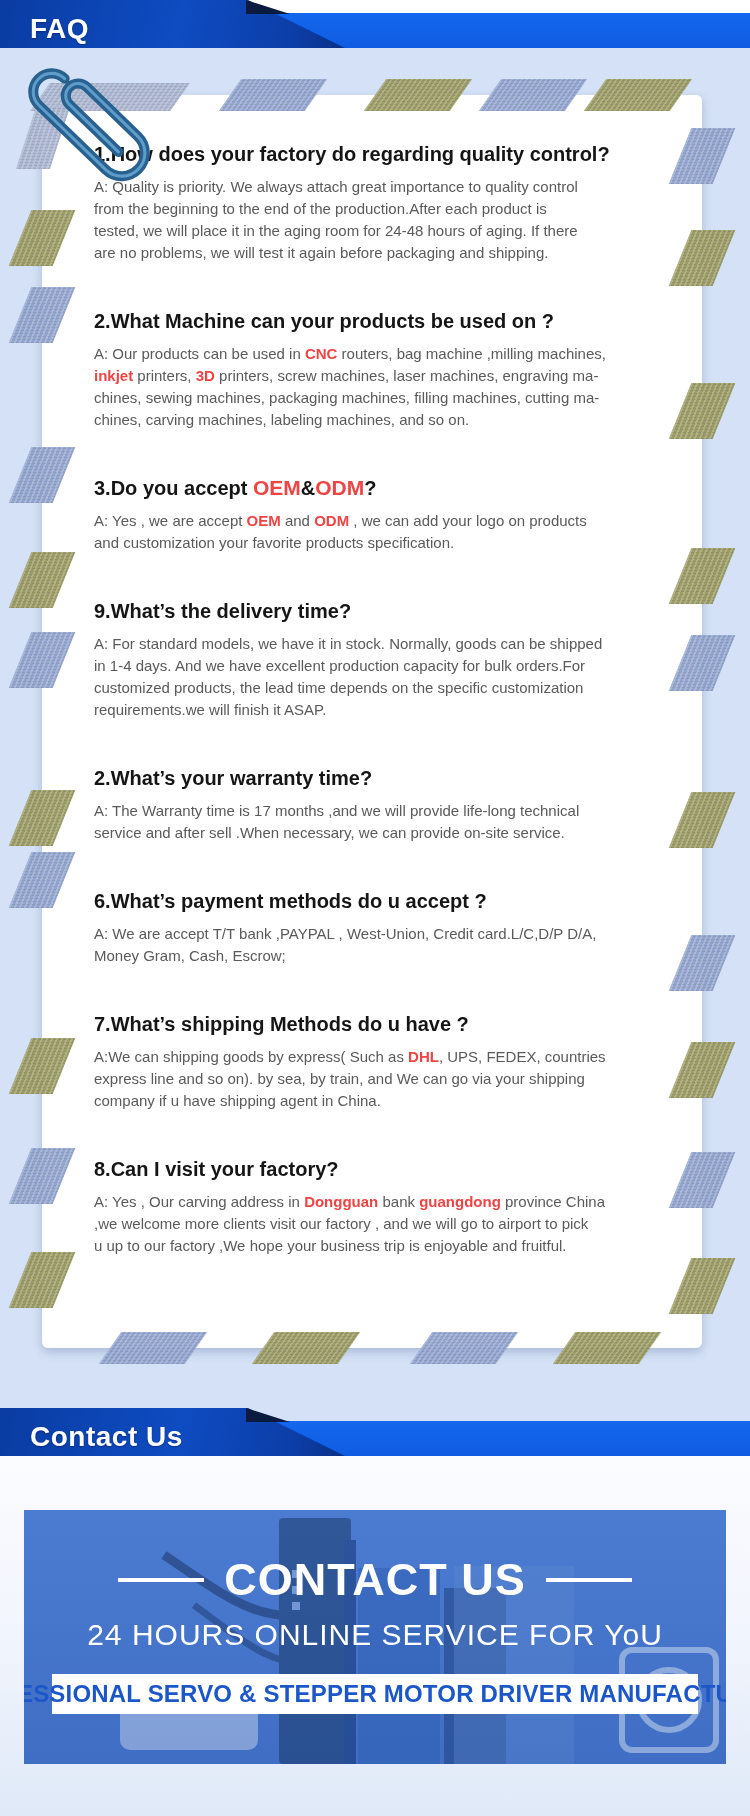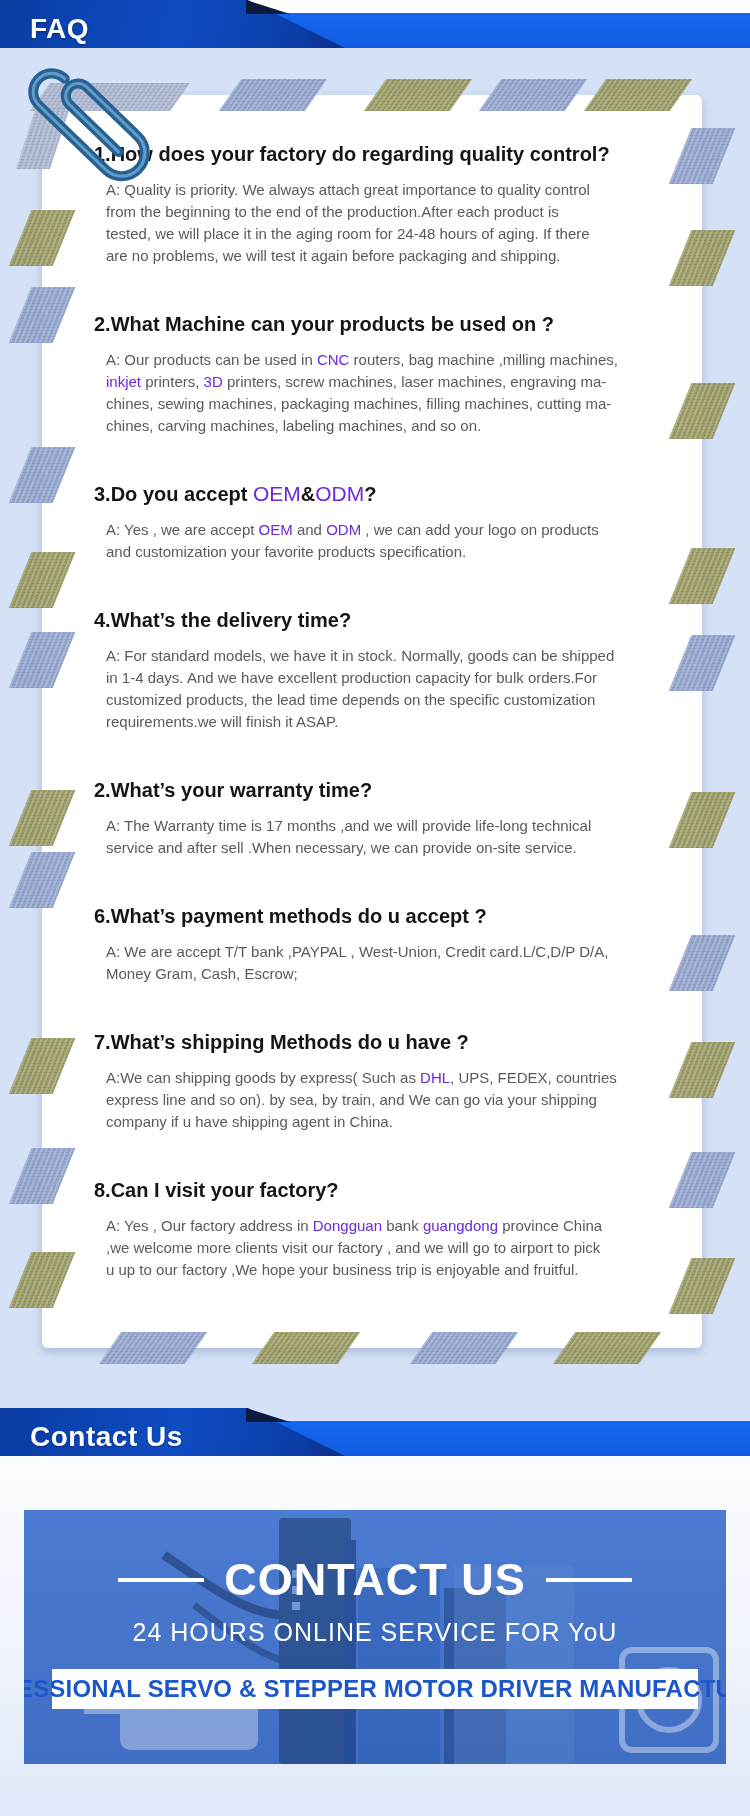--- a/index.html
+++ b/index.html
@@ -18,22 +18,22 @@
      clip-path:polygon(0 0,100% 100%,0 100%);background:#0a1b3f;}
   .sec-header .title{position:absolute;left:30px;top:10px;height:38px;line-height:38px;
      color:#ffffff;font-size:28px;font-weight:700;letter-spacing:.5px;text-shadow:0 1px 2px rgba(0,0,40,.35);}
 
   
   .paper{position:absolute;left:42px;top:95px;width:660px;height:1253px;background:#ffffff;
      border-radius:6px;box-shadow:0 4px 10px rgba(60,90,140,.28);z-index:2;}
   .paper-content{position:relative;padding:46px 16px 0 52px;z-index:3;}
   .qa{margin-bottom:44px;}
   .qa .q{margin:0 0 9px 0;font-size:20px;line-height:26px;font-weight:700;color:#151515;white-space:pre-wrap;}
-  .qa .a{margin:12px;font-size:15px;line-height:22px;color:#5a5a5a;white-space:pre-wrap;max-width:592px;}
-  .red{color:#6d28d9;font-weight:400;}
+  .qa .a{margin:0;font-size:15px;line-height:22px;color:#5a5a5a;white-space:pre-wrap;max-width:592px;}
+  .red{color:#ef4444;font-weight:700;}
   .q .red{font-size:21px;}
 
   
   .tape{position:absolute;display:block;opacity:.95;z-index:4;
      background-image:
        repeating-linear-gradient(90deg, rgba(255,255,255,.22) 0 2px, rgba(255,255,255,0) 2px 5px),
        repeating-linear-gradient(0deg, rgba(0,0,0,.07) 0 1px, rgba(0,0,0,0) 1px 3px);}
   .tape.blue{background-color:#8fa2cd;}
   .tape.olive{background-color:#98985f;}
   .tape.grey{background-color:#a9b4cf;}
@@ -47,21 +47,21 @@
   .lower-bg{position:absolute;left:0;top:1456px;width:750px;height:360px;
      background:linear-gradient(180deg,#fbfcff 0%,#f0f4fc 55%,#dfe9f8 100%);}
 
   .banner{position:absolute;left:24px;top:1510px;width:702px;height:254px;overflow:hidden;
      background:linear-gradient(180deg,#4c7cd1 0%,#3f6ec4 100%);z-index:3;}
   .banner svg.products{position:absolute;left:0;top:0;}
   .banner-inner{position:relative;z-index:2;height:100%;display:flex;flex-direction:column;align-items:center;}
   .title-row{display:flex;align-items:center;gap:20px;margin-top:46px;}
   .dash{width:86px;height:4px;background:#ffffff;}
   .banner-title{color:#ffffff;font-size:45px;font-weight:800;letter-spacing:1px;line-height:48px;}
-  .banner-subtitle{color:#ffffff;font-size:25px;font-weight:400;letter-spacing:1px;margin-top:14px;}
+  .banner-subtitle{color:#ffffff;font-size:30px;font-weight:400;letter-spacing:1px;margin-top:14px;}
   .banner-strip{margin-top:22px;width:646px;height:40px;background:#ffffff;display:flex;align-items:center;justify-content:center;}
   .banner-strip span{color:#1b57c8;font-size:24px;font-weight:700;letter-spacing:.2px;white-space:nowrap;}
 </style>
 </head>
 <body>
 
 <div class="page">
 
   <div class="sec-header faq" style="top:0;">
     <div class="top-strip"></div>
@@ -94,21 +94,21 @@
 </span><span class="red">inkjet</span><span> printers, </span><span class="red">3D</span><span> printers, screw machines, laser machines, engraving ma-
 chines, sewing machines, packaging machines, filling machines, cutting ma-
 chines, carving machines, labeling machines, and so on.</span></p>
       </div>
       <div class="qa">
         <h3 class="q"><span>3.Do you accept </span><span class="red">OEM</span><span>&amp;</span><span class="red">ODM</span><span>?</span></h3>
         <p class="a"><span>A: Yes , we are accept </span><span class="red">OEM</span><span> and </span><span class="red">ODM</span><span> , we can add your logo on products
 and customization your favorite products specification.</span></p>
       </div>
       <div class="qa">
-        <h3 class="q"><span>4.What’s the delivery time?</span></h3>
+        <h3 class="q"><span>9.What’s the delivery time?</span></h3>
         <p class="a"><span>A: For standard models, we have it in stock. Normally, goods can be shipped
 in 1-4 days. And we have excellent production capacity for bulk orders.For
 customized products, the lead time depends on the specific customization
 requirements.we will finish it ASAP.</span></p>
       </div>
       <div class="qa">
         <h3 class="q"><span>2.What’s your warranty time?</span></h3>
         <p class="a"><span>A: The Warranty time is 17 months ,and we will provide life-long technical
 service and after sell .When necessary, we can provide on-site service.</span></p>
       </div>
@@ -118,21 +118,21 @@
 Money Gram, Cash, Escrow;</span></p>
       </div>
       <div class="qa">
         <h3 class="q"><span>7.What’s shipping Methods do u have ?</span></h3>
         <p class="a"><span>A:We can shipping goods by express( Such as </span><span class="red">DHL</span><span>, UPS, FEDEX, countries
 express line and so on). by sea, by train, and We can go via your shipping
 company if u have shipping agent in China.</span></p>
       </div>
       <div class="qa">
         <h3 class="q"><span>8.Can I visit your factory?</span></h3>
-        <p class="a"><span>A: Yes , Our factory address in </span><span class="red">Dongguan</span><span> bank </span><span class="red">guangdong</span><span> province China
+        <p class="a"><span>A: Yes , Our carving address in </span><span class="red">Dongguan</span><span> bank </span><span class="red">guangdong</span><span> province China
 ,we welcome more clients visit our factory , and we will go to airport to pick
 u up to our factory ,We hope your business trip is enjoyable and fruitful.</span></p>
       </div>
     </div>
   <i class="tape blue h" style="left: 188px; top: -16px;"></i>
       <i class="tape olive h" style="left: 333px; top: -16px;"></i>
       <i class="tape blue h" style="left: 448px; top: -16px;"></i>
       <i class="tape olive h" style="left: 553px; top: -16px;"></i>
       <i class="tape blue h" style="left: 68px; top: 1237px;"></i>
       <i class="tape olive h" style="left: 221px; top: 1237px;"></i>

